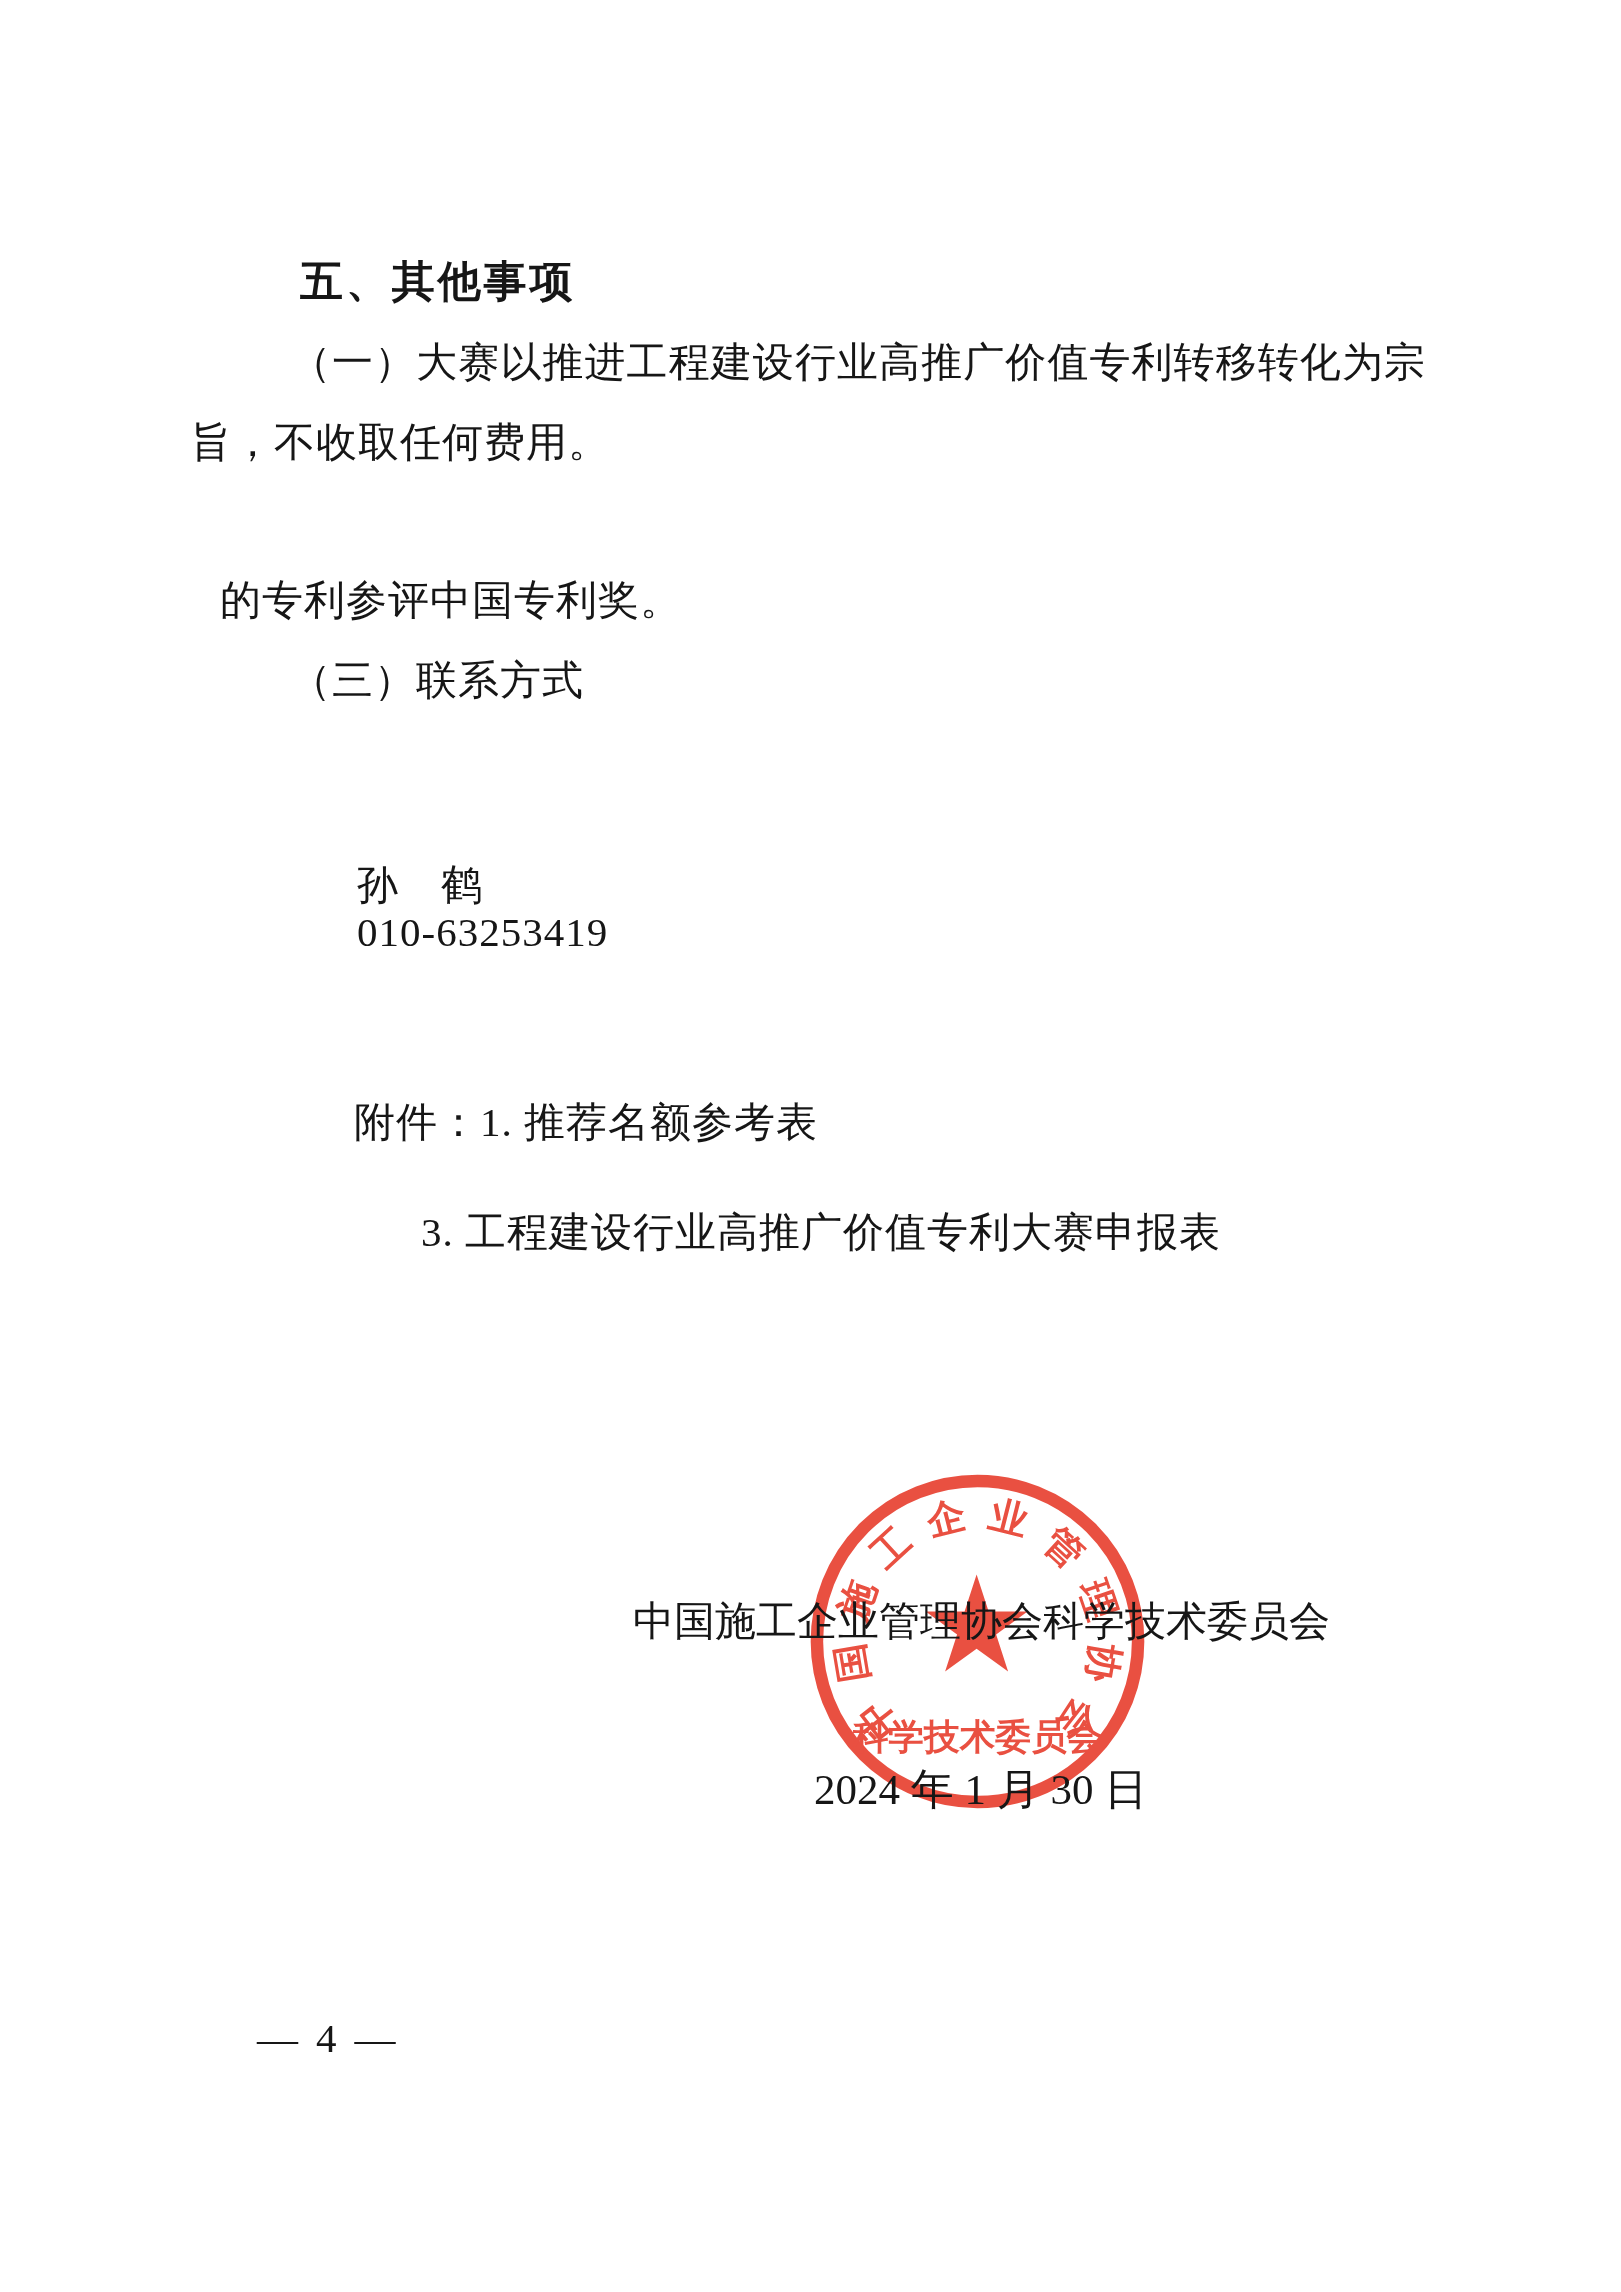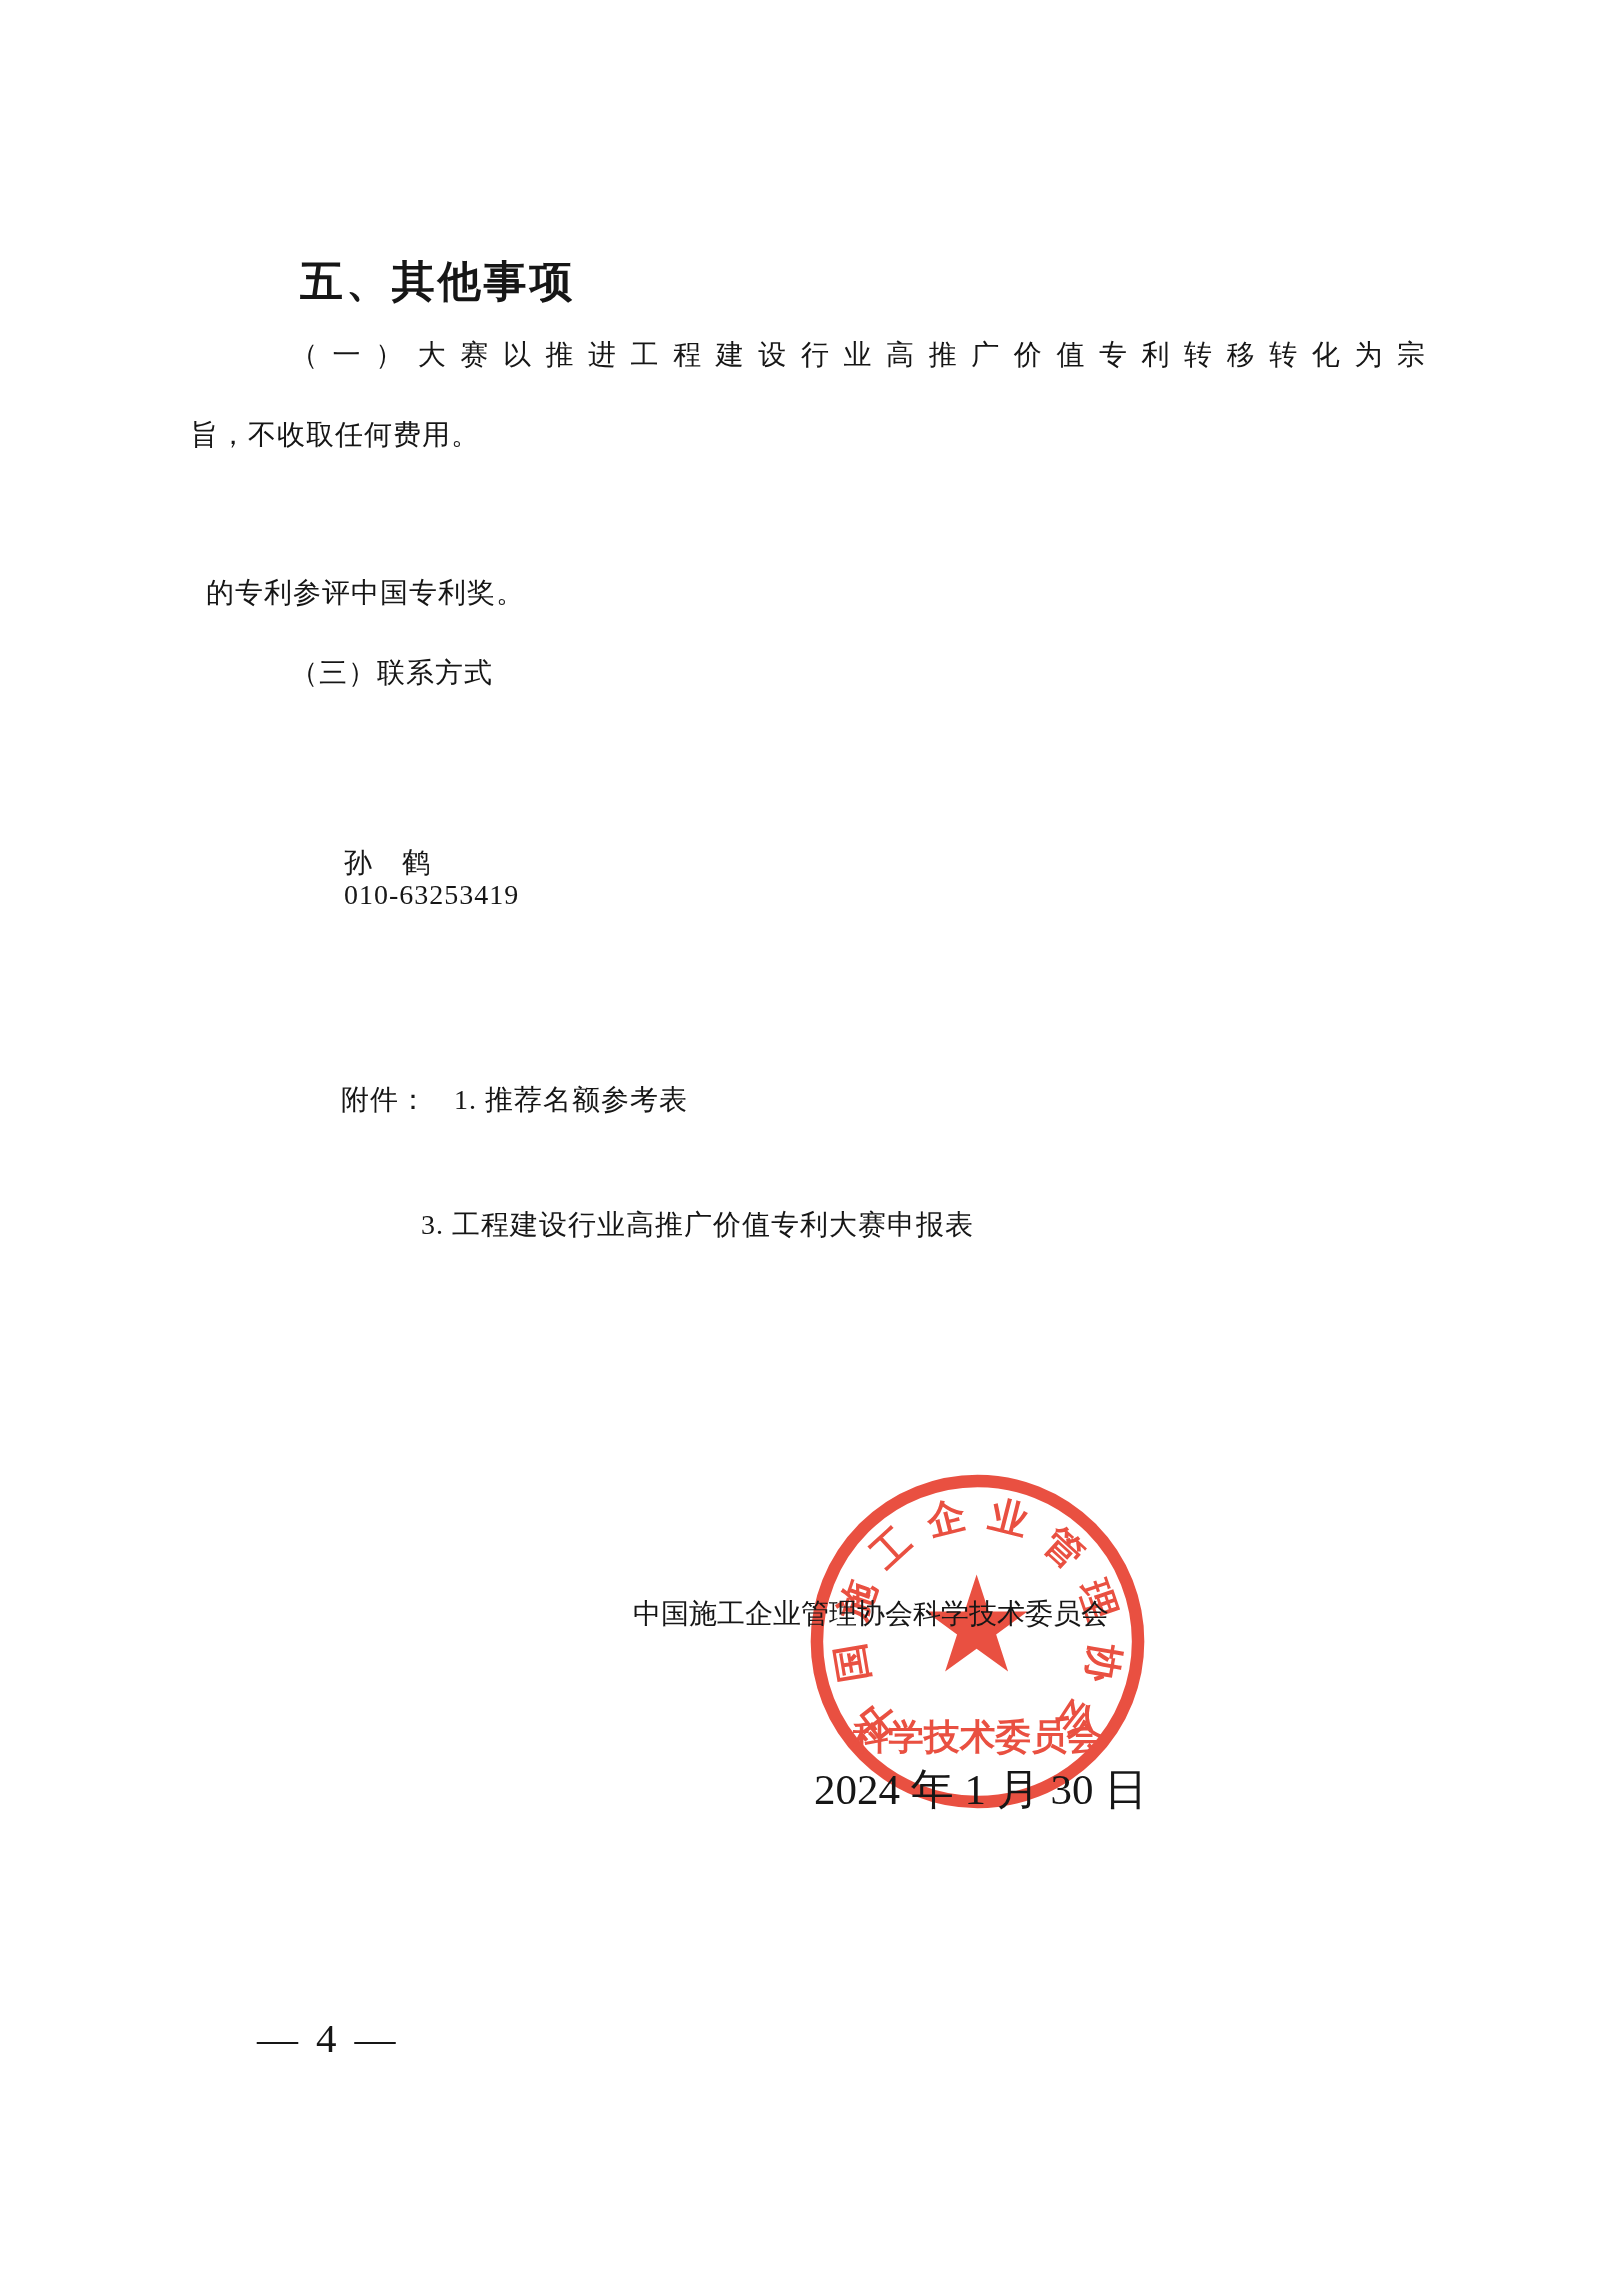--- a/index.html
+++ b/index.html
@@ -9,21 +9,21 @@
   }
   html,body{margin:0;padding:0;}
   body{
     width:1621px;height:2293px;position:relative;overflow:hidden;
     background:var(--bg);
     font-family:"Liberation Serif", serif;
     color:var(--ink);
   }
   .page{position:absolute;inset:0;}
   .row{
-    position:absolute;font-size:28px;line-height:1.15;white-space:pre;
+    position:absolute;font-size:41px;line-height:1.15;white-space:pre;
     letter-spacing:1px;
   }
   .heading{
     font-family:"Liberation Sans", sans-serif;
     font-weight:700;font-size:43px;letter-spacing:2.9px;
   }
   .fullline{
     white-space:normal;width:1135px;
     text-align:justify;text-align-last:justify;
     letter-spacing:0;
@@ -49,21 +49,21 @@
 </head>
 <body>
 
 <div class="page">
 
   <div class="row heading" style="top:257px;left:300px;">五、其他事项</div>
 
   <div class="row fullline" style="top:339px;left:290px;">（一）大赛以推进工程建设行业高推广价值专利转移转化为宗</div>
   <div class="row" style="top:419px;left:190px;">旨，不收取任何费用。</div>
 
-  <div class="row" style="top:577px;left:206px;">的专利参评中国专利奖。</div>
+  <div class="row" style="top:577px;left:220px;">的专利参评中国专利奖。</div>
 
   <div class="row" style="top:657px;left:290px;">（三）联系方式</div>
 
   <div class="row" style="top:815px;left:312px;">
     <span class="contact-name">孙　鹤</span>
     <span>010-63253419</span>
   </div>
 
 
   <div class="row" style="top:1052px;left:309px;">

